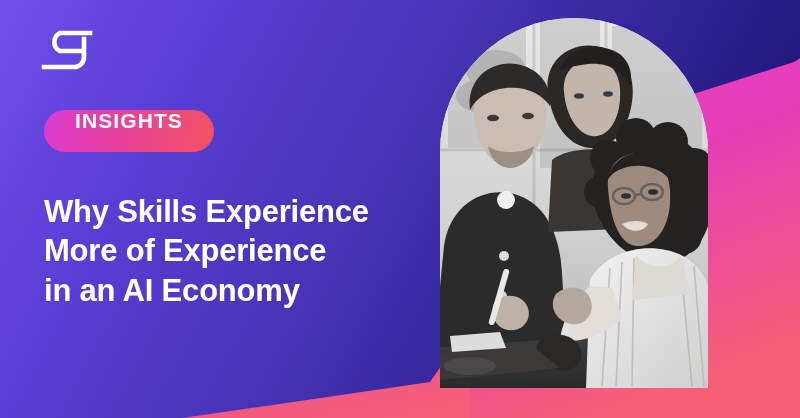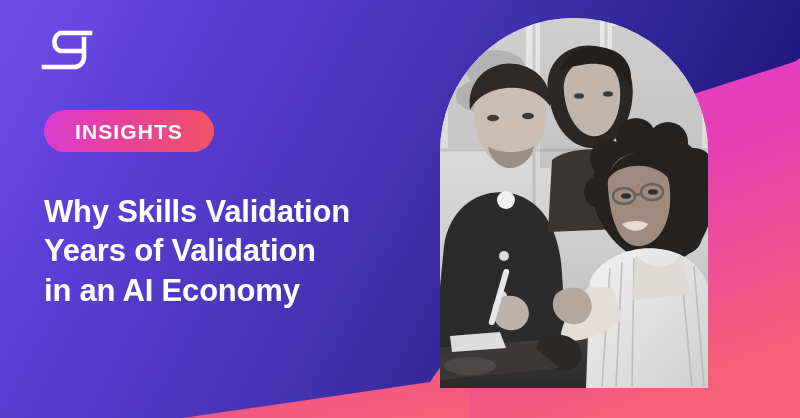--- a/index.html
+++ b/index.html
@@ -39,21 +39,20 @@
 
   
   .badge {
     position:absolute;
     left:44px;
     top:110px;
     height:42px;
     min-width:170px;
     padding:0 26px;
     display:flex;
-    align-items:center;
     justify-content:center;
     border-radius:21px;
     background: linear-gradient(95deg, #DC3CD2 0%, #E8409F 42%, #F25263 100%);
     z-index:4;
   }
   .badge-label {
     color:#fff;
     font-size:21px;
     font-weight:bold;
     letter-spacing:1.1px;
@@ -120,22 +119,22 @@
         <path d="M 4 40 L 34 40 A 10 10 0 0 0 44 30 L 44 12"></path>
       </g>
     </svg>
   </div>
 
   <div class="badge">
     <span class="badge-label">INSIGHTS</span>
   </div>
 
   <h1 class="headline">
-    <span class="headline-line">Why Skills Validation</span>
-    <span class="headline-line">Years of Validation</span>
+    <span class="headline-line">Why Skills Experience</span>
+    <span class="headline-line">More of Experience</span>
     <span class="headline-line">in an AI Economy</span>
   </h1>
 
   <div class="photo-wrap">
     <div class="photo">
       <svg viewBox="0 0 268 370" preserveAspectRatio="xMidYMid slice" aria-hidden="true">
         <defs>
           <linearGradient id="bgWall" x1="0" y1="0" x2="0" y2="1">
             <stop offset="0%" stop-color="#e9e9e9"></stop>
             <stop offset="55%" stop-color="#d2d2d2"></stop>

